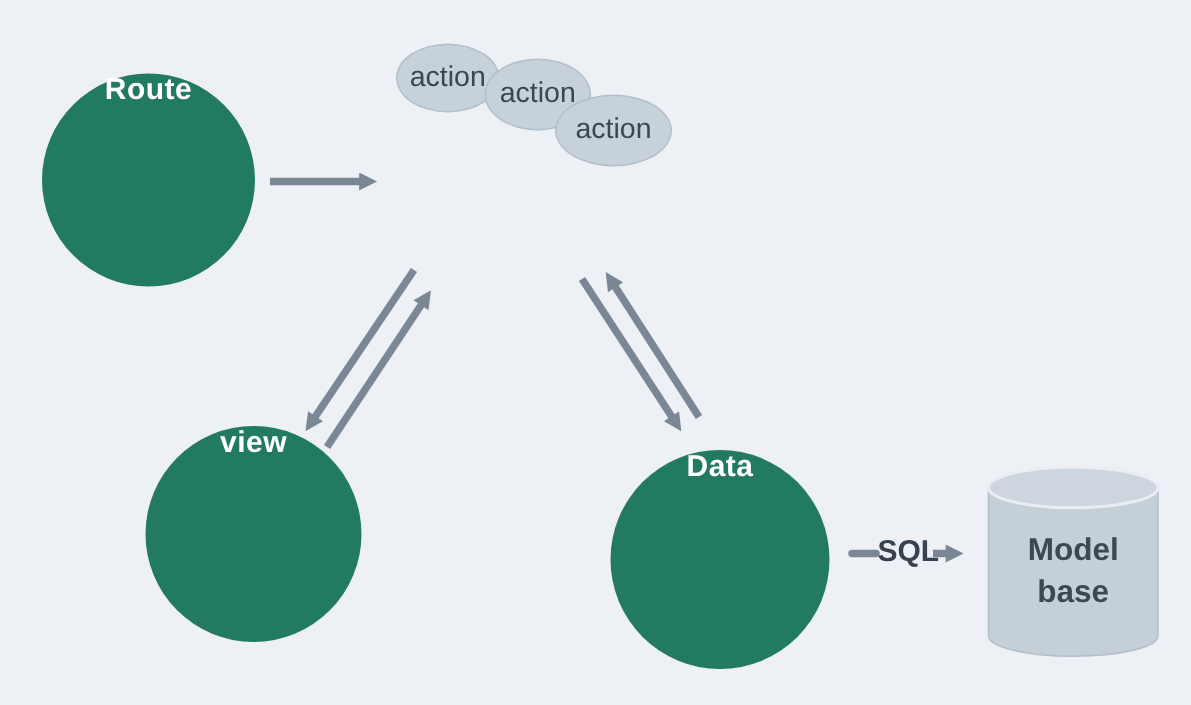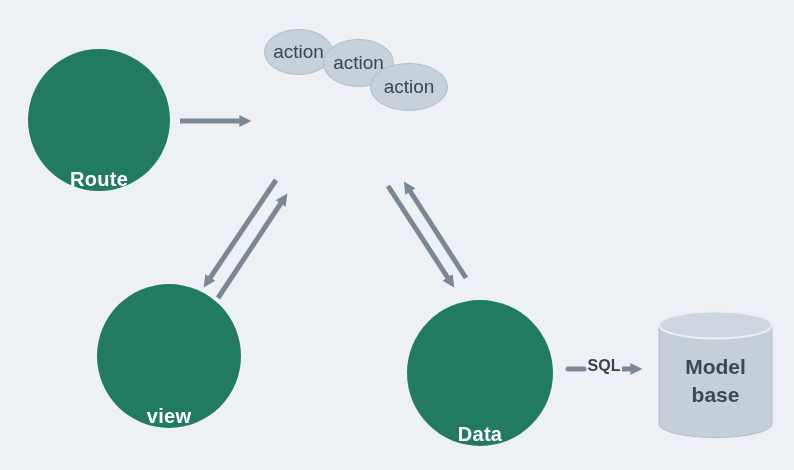--- a/index.html
+++ b/index.html
@@ -5,41 +5,41 @@
   html,body { margin:0; padding:0; background:#edf1f5; }
   .canvas {
     position:relative; width:794px; height:470px;
     background:#edf1f5; overflow:hidden;
     font-family:"Liberation Sans", sans-serif;
   }
   svg.layer { position:absolute; left:0; top:0; width:794px; height:470px; }
 
   .node {
     position:absolute; border-radius:50%; background:#227a63;
-    display:flex; align-items:flex-end; justify-content:center;
+    display:flex; align-items:flex-start; justify-content:center;
     color:#ffffff; font-weight:bold; font-size:20px; letter-spacing:0.3px;
   }
   .node-route      { left:28px;  top:49px;  width:142px; height:142px; }
   .node-controller { left:266px; top:52px;  width:141px; height:141px; }
   .node-view       { left:97px;  top:284px; width:144px; height:144px; }
   .node-model      { left:407px; top:300px; width:146px; height:146px; }
 
   .bubble {
     position:absolute; border-radius:50%;
     background:#c6d1da; border:1px solid #b2bfca;
     display:flex; align-items:center; justify-content:center;
     color:#3a4753; font-size:19px;
   }
   .bubble-1 { left:264px; top:29px; width:67px; height:44px; }
   .bubble-2 { left:323px; top:39px; width:69px; height:46px; }
   .bubble-3 { left:370px; top:63px; width:76px; height:46px; }
 
   .sql-label {
     position:absolute; left:585px; top:357px; width:38px;
-    text-align:center; font-size:16px; font-weight:bold; color:#36434f;
+    text-align:center; font-size:20px; font-weight:bold; color:#36434f;
   }
   .db-label {
     position:absolute; left:659px; top:353px; width:113px;
     text-align:center; font-size:21px; font-weight:600;
     color:#3b4954; line-height:28px;
   }
 </style>
 </head>
 <body>
 

